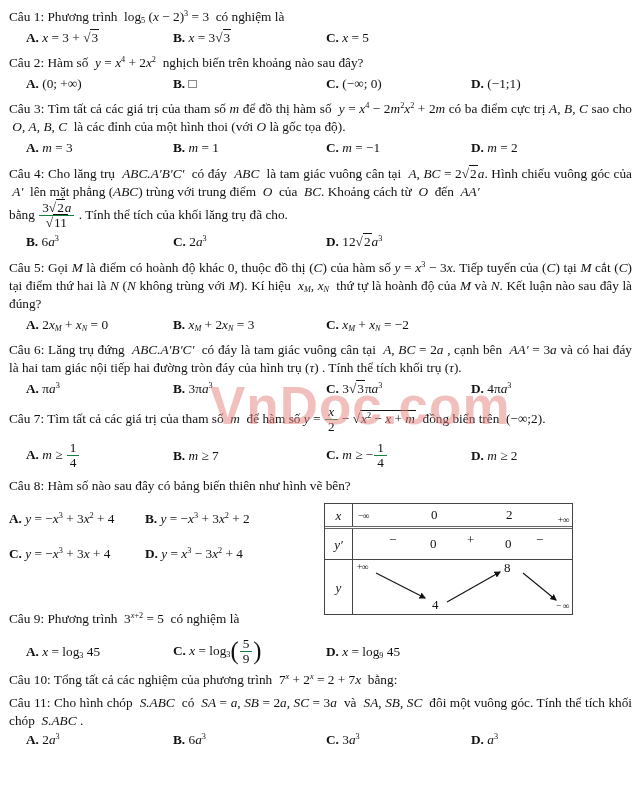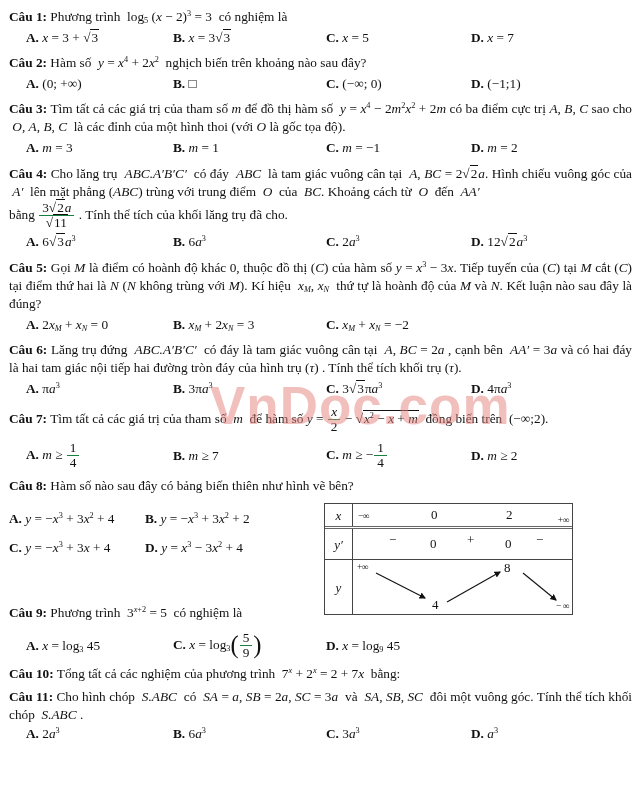--- a/index.html
+++ b/index.html
@@ -23,28 +23,28 @@
   .sq .rd{border-top:1px solid #111;padding:0 1px;}
   
   .fr{display:inline-block;vertical-align:middle;text-align:center;line-height:1.08;padding:0 1px;}
   .fr .nu{display:block;padding:0 3px;}
   .fr .de{display:block;border-top:1px solid #15803d;padding:0 3px;}
   
   .bp{display:inline-block;font-size:1.85em;font-weight:400;vertical-align:middle;line-height:0;transform:translateY(-1px);}
   
   .q{margin-bottom:7px;}
   .stem{margin:0;text-align:justify;}
-  .qlab{font-weight:bold;}
+  .qlab{font-weight:normal;}
   .opts{display:grid;grid-template-columns:147px 153px 145px auto;padding-left:17px;margin-top:3px;align-items:center;}
   .opt{white-space:nowrap;}
   .ok{font-weight:bold;}
   .q4 .stem{margin-bottom:2px;}
   .q7 .opts{margin-top:6px;}
   .q8{position:relative;margin-bottom:0;}
-  .q8 .opts{grid-template-columns:136px auto;width:312px;padding-left:0;row-gap:11px;margin-top:14px;}
+  .q8 .opts{grid-template-columns:136px auto;width:312px;padding-left:0;row-gap:17px;margin-top:14px;}
   .q9{margin-top:47px;margin-bottom:4px;}
   .q9 .opts{margin-top:9px;}
   .q10{margin-bottom:5px;}
   .q11 .opts{margin-top:1px;}
   
   .bbt{
     position:absolute;left:315px;top:26px;width:247px;
     border:1px solid #444;background:#fff;z-index:2;
     font-size:13px;
   }
@@ -83,21 +83,20 @@
 
 <div class="page">
 
   <div id="qs">
       <div class="q q1">
         <p class="stem"><b class="qlab">Câu 1:</b><span> Phương trình &nbsp;log<sub>5</sub> (<i>x</i> − 2)<sup>3</sup> = 3&nbsp; có nghiệm là</span></p>
         <div class="opts">
           <span class="opt"><b class="ok">A.</b> <span class="ov"><i>x</i> = 3 + <span class="sq">√<span class="rd">3</span></span></span></span>
           <span class="opt"><b class="ok">B.</b> <span class="ov"><i>x</i> = 3<span class="sq">√<span class="rd">3</span></span></span></span>
           <span class="opt"><b class="ok">C.</b> <span class="ov"><i>x</i> = 5</span></span>
-          <span class="opt"><b class="ok">D.</b> <span class="ov"><i>x</i> = 7</span></span>
         </div>
       </div>
       <div class="q q2">
         <p class="stem"><b class="qlab">Câu 2:</b><span> Hàm số &nbsp;<i>y</i> = <i>x</i><sup>4</sup> + 2<i>x</i><sup>2</sup>&nbsp; nghịch biến trên khoảng nào sau đây?</span></p>
         <div class="opts">
           <span class="opt"><b class="ok">A.</b> <span class="ov">(0; +∞)</span></span>
           <span class="opt"><b class="ok">B.</b> <span class="ov">□</span></span>
           <span class="opt"><b class="ok">C.</b> <span class="ov">(−∞; 0)</span></span>
           <span class="opt"><b class="ok">D.</b> <span class="ov">(−1;1)</span></span>
         </div>
@@ -107,21 +106,20 @@
         <div class="opts">
           <span class="opt"><b class="ok">A.</b> <span class="ov"><i>m</i> = 3</span></span>
           <span class="opt"><b class="ok">B.</b> <span class="ov"><i>m</i> = 1</span></span>
           <span class="opt"><b class="ok">C.</b> <span class="ov"><i>m</i> = −1</span></span>
           <span class="opt"><b class="ok">D.</b> <span class="ov"><i>m</i> = 2</span></span>
         </div>
       </div>
       <div class="q q4">
         <p class="stem"><b class="qlab">Câu 4:</b><span> Cho lăng trụ &nbsp;<i>ABC.A′B′C′</i>&nbsp; có đáy &nbsp;<i>ABC</i>&nbsp; là tam giác vuông cân tại &nbsp;<i>A</i>, <i>BC</i> = 2<span class="sq">√<span class="rd">2</span></span><i>a</i>. Hình chiếu vuông góc của &nbsp;<i>A′</i>&nbsp; lên mặt phẳng (<i>ABC</i>) trùng với trung điểm &nbsp;<i>O</i>&nbsp; của &nbsp;<i>BC</i>. Khoảng cách từ &nbsp;<i>O</i>&nbsp; đến &nbsp;<i>AA′</i><br>bằng <span class="fr"><span class="nu">3<span class="sq">√<span class="rd">2</span></span><i>a</i></span><span class="de"><span class="sq">√<span class="rd">11</span></span></span></span> . Tính thể tích của khối lăng trụ đã cho.</span></p>
         <div class="opts">
-          <span class="opt"><b class="ok">A.</b> <span class="ov">6<span class="sq">√<span class="rd">3</span></span><i>a</i><sup>3</sup></span></span>
           <span class="opt"><b class="ok">B.</b> <span class="ov">6<i>a</i><sup>3</sup></span></span>
           <span class="opt"><b class="ok">C.</b> <span class="ov">2<i>a</i><sup>3</sup></span></span>
           <span class="opt"><b class="ok">D.</b> <span class="ov">12<span class="sq">√<span class="rd">2</span></span><i>a</i><sup>3</sup></span></span>
         </div>
       </div>
       <div class="q q5">
         <p class="stem"><b class="qlab">Câu 5:</b><span> Gọi <i>M</i> là điểm có hoành độ khác 0, thuộc đồ thị (<i>C</i>) của hàm số <i>y</i> = <i>x</i><sup>3</sup> − 3<i>x</i>. Tiếp tuyến của (<i>C</i>) tại <i>M</i> cắt (<i>C</i>) tại điểm thứ hai là <i>N</i> (<i>N</i> không trùng với <i>M</i>). Kí hiệu &nbsp;<i>x</i><sub><i>M</i></sub>, <i>x</i><sub><i>N</i></sub>&nbsp; thứ tự là hoành độ của <i>M</i> và <i>N</i>. Kết luận nào sau đây là đúng?</span></p>
         <div class="opts">
           <span class="opt"><b class="ok">A.</b> <span class="ov">2<i>x</i><sub><i>M</i></sub> + <i>x</i><sub><i>N</i></sub> = 0</span></span>
           <span class="opt"><b class="ok">B.</b> <span class="ov"><i>x</i><sub><i>M</i></sub> + 2<i>x</i><sub><i>N</i></sub> = 3</span></span>

